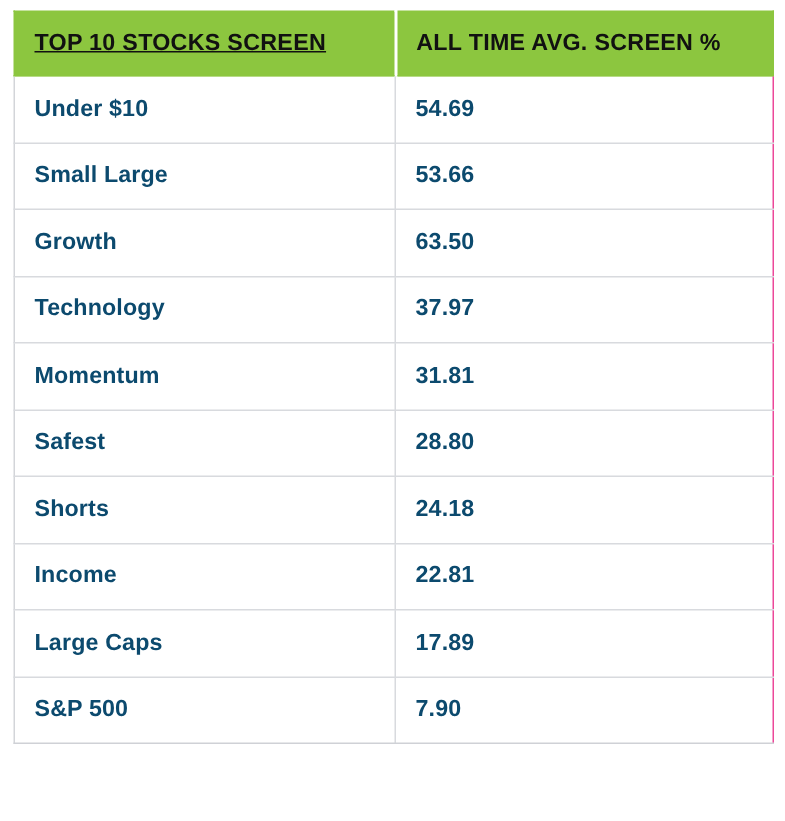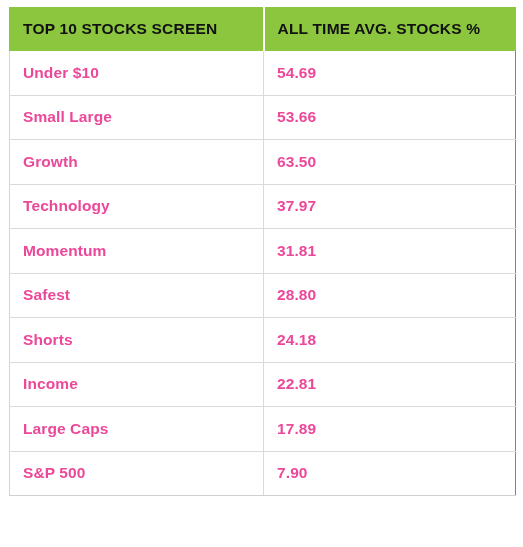--- a/index.html
+++ b/index.html
@@ -41,29 +41,30 @@
     letter-spacing: 0.2px;
     text-align: left;
     height: 43px;
     padding: 0 0 0 13px;
     border: 1px solid #8CC63F;
     box-sizing: border-box;
     white-space: nowrap;
   }
   thead th.th-name {
     border-right: 2px solid #ffffff;
+    text-decoration: underline;
   }
 
   
   tbody td {
     height: 44.5px;
     padding: 0 0 0 13px;
     font-size: 15.5px;
     font-weight: 700;
-    color: #ec4899;
+    color: #0c4a6e;
     letter-spacing: 0.1px;
     text-align: left;
     background: #ffffff;
     border: 1px solid #d8dade;
     box-sizing: border-box;
     white-space: nowrap;
     vertical-align: middle;
   }
   tbody tr td.cell-name { border-left: 1px solid #d3d5d9; }
   tbody tr td.cell-value { border-right: 1px solid #ec4899; }
@@ -74,21 +75,21 @@
 
 <div class="table-wrap">
   <table class="stats-table">
     <colgroup>
       <col class="col-name">
       <col class="col-value">
     </colgroup>
     <thead>
       <tr>
         <th class="th-name">TOP 10 STOCKS SCREEN</th>
-        <th class="th-value">ALL TIME AVG. STOCKS %</th>
+        <th class="th-value">ALL TIME AVG. SCREEN %</th>
       </tr>
     </thead>
     <tbody id="table-body">
     <tr>
           <td class="cell-name">Under $10</td>
           <td class="cell-value">54.69</td>
         </tr>
         <tr>
           <td class="cell-name">Small Large</td>
           <td class="cell-value">53.66</td>

